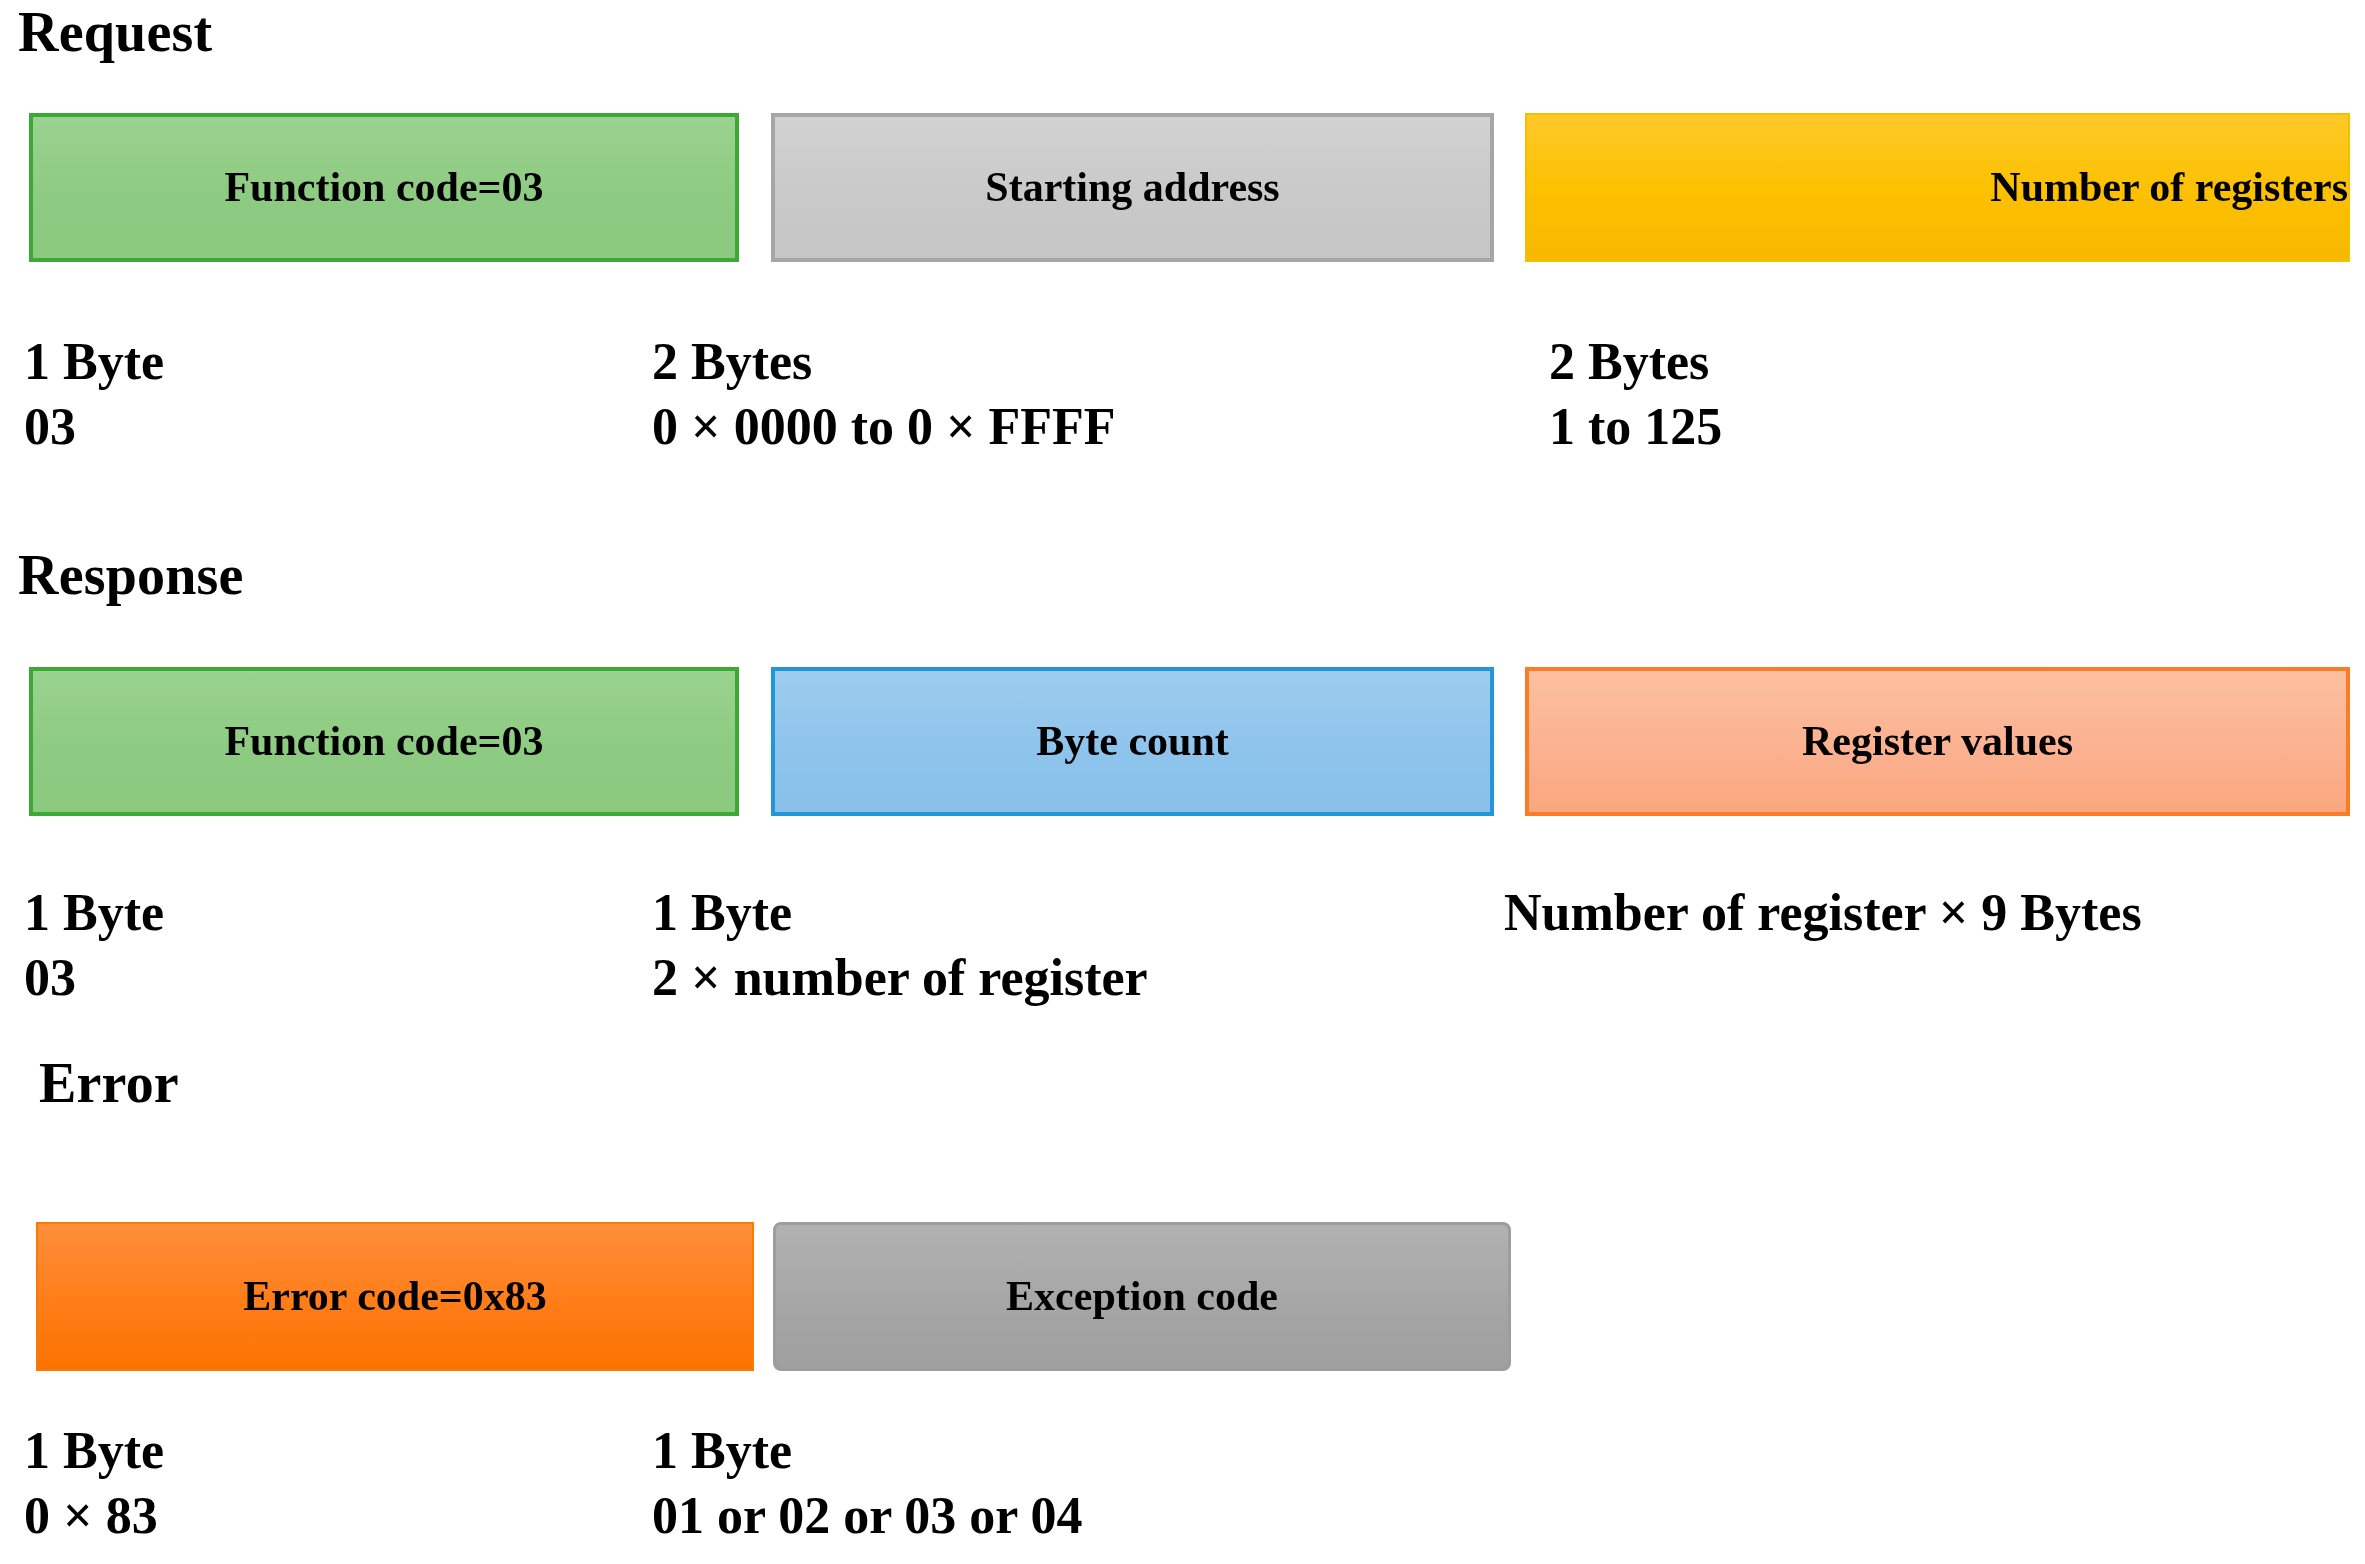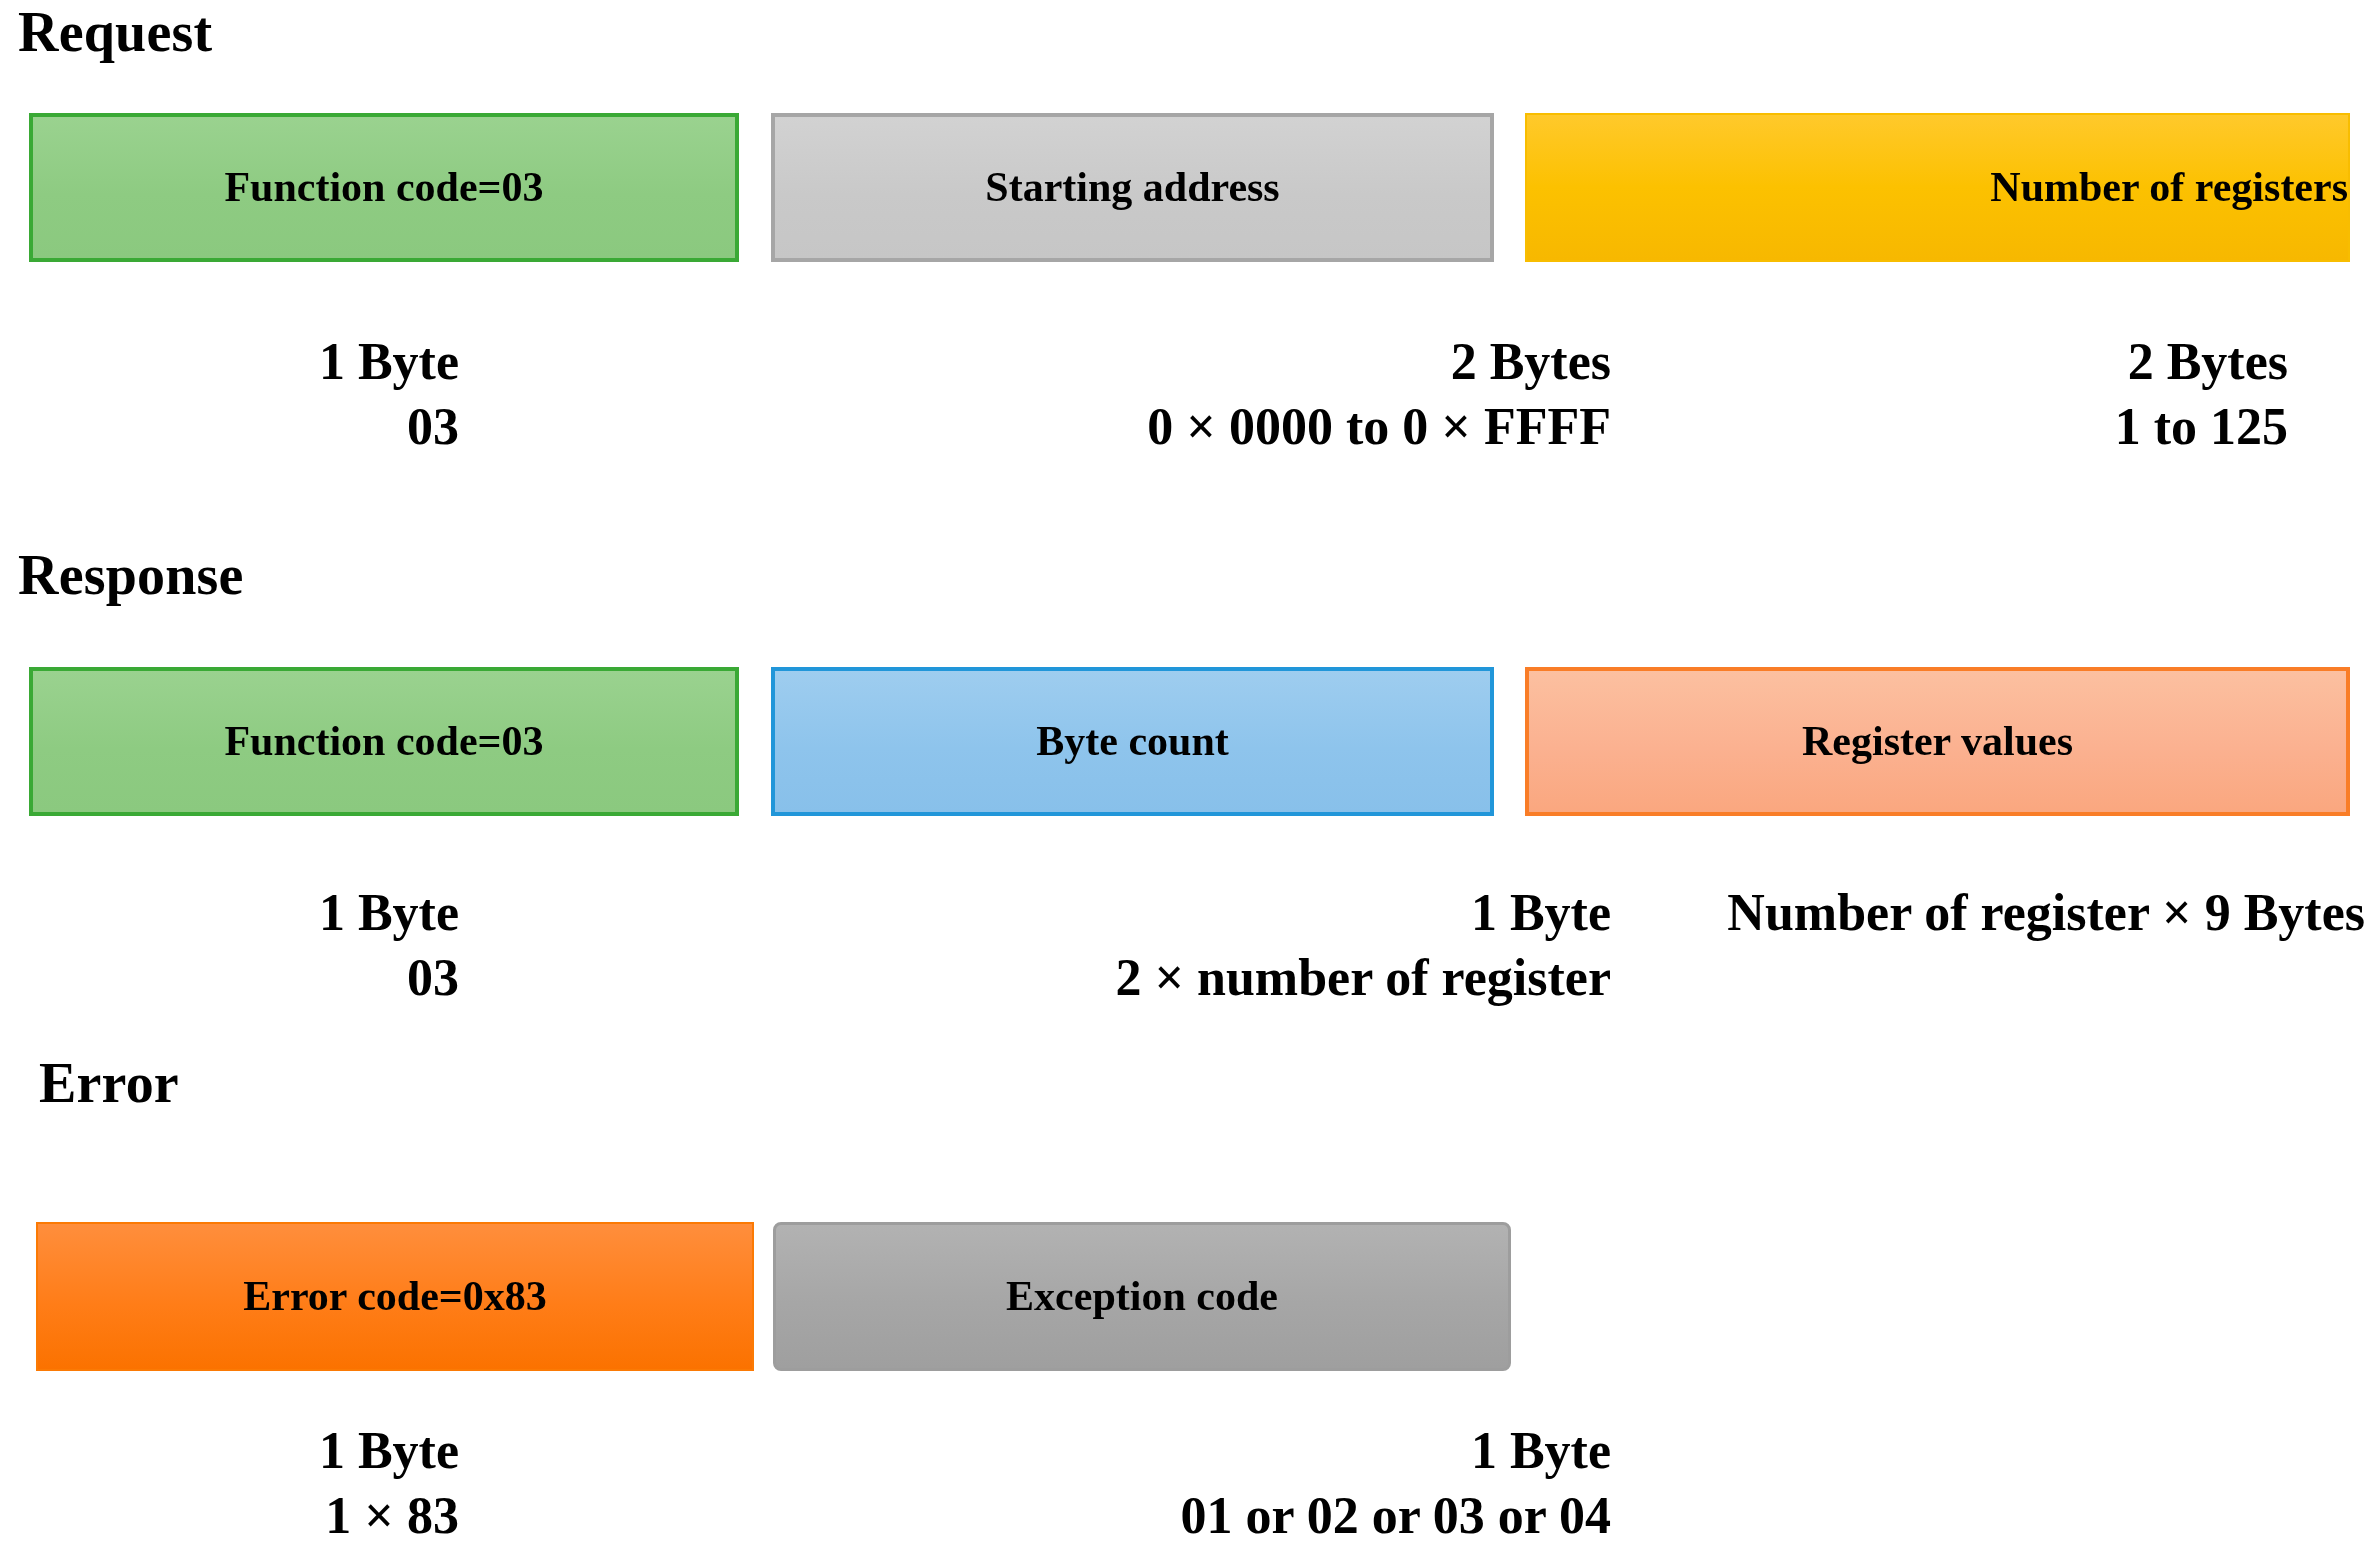--- a/index.html
+++ b/index.html
@@ -55,25 +55,26 @@
   .fill-gray   { background: linear-gradient(180deg,#d2d2d2 0%, #c9c9c9 55%, #c6c6c6 100%); border: 4.5px solid #a6a6a6; }
   .fill-yellow { background: linear-gradient(180deg,#ffc92b 0%, #fcc100 50%, #f7b800 100%); border: 2.7px solid #f8bd00; justify-content: flex-end; }
   .fill-blue   { background: linear-gradient(180deg,#9ecdef 0%, #8ec4ec 55%, #88c0ea 100%); border: 4.5px solid #2196d9; }
   .fill-peach  { background: linear-gradient(180deg,#fcc0a0 0%, #fbb190 55%, #faa77f 100%); border: 4.5px solid #f97d27; }
   .fill-orange { background: linear-gradient(180deg,#ff8e3c 0%, #ff7d18 55%, #fb7200 100%); border: 2.7px solid #fb7a04; }
   .fill-dkgray { background: linear-gradient(180deg,#b2b2b2 0%, #a6a6a6 55%, #9f9f9f 100%); border: 3.6px solid #9d9d9d; }
 
   
   .caption {
     position: absolute;
-    text-align: right;
+    text-align: left;
     font-size: 52px;
     font-weight: 700;
     line-height: 1.07;
     white-space: nowrap;
+    padding-left: 24px;
   }
   .caption .cap-line { display: block; }
   .caption .cap-line + .cap-line { margin-top: 9px; }
 </style>
 </head>
 <body>
 
 <div class="canvas">
 
   <div class="section-label" style="left:18px; top:3.6px;">Request</div>
@@ -138,21 +139,21 @@
   <div class="frame-box fill-orange" style="left:36px; top:1222px; width:718px; height:149px;">
     <span class="box-label">Error code=0x83</span>
   </div>
 
   <div class="frame-box fill-dkgray" style="left:773px; top:1222px; width:738px; height:149px;border-radius:8px;">
     <span class="box-label">Exception code</span>
   </div>
 
   <div class="caption" style="left:0px; top:1423px; width:459px;">
     <span class="cap-line">1 Byte</span>
-    <span class="cap-line">1 × 83</span>
+    <span class="cap-line">0 × 83</span>
   </div>
 
   <div class="caption" style="left:628px; top:1423px; width:983px;">
     <span class="cap-line">1 Byte</span>
     <span class="cap-line">01 or 02 or 03 or 04</span>
   </div>
 
 </div>
 
 

